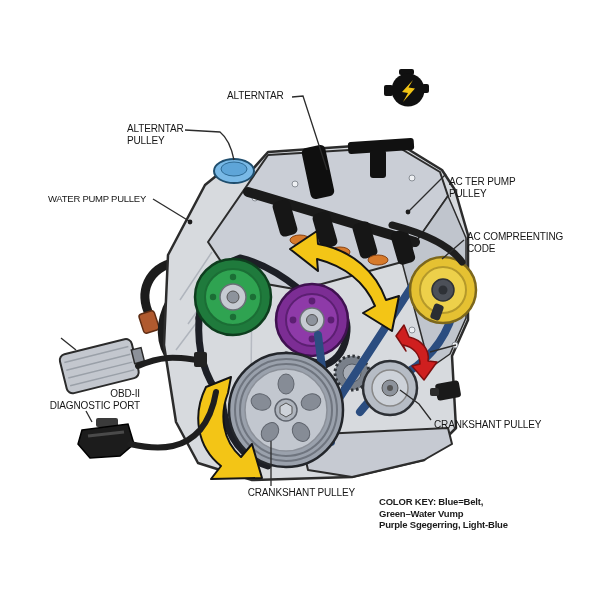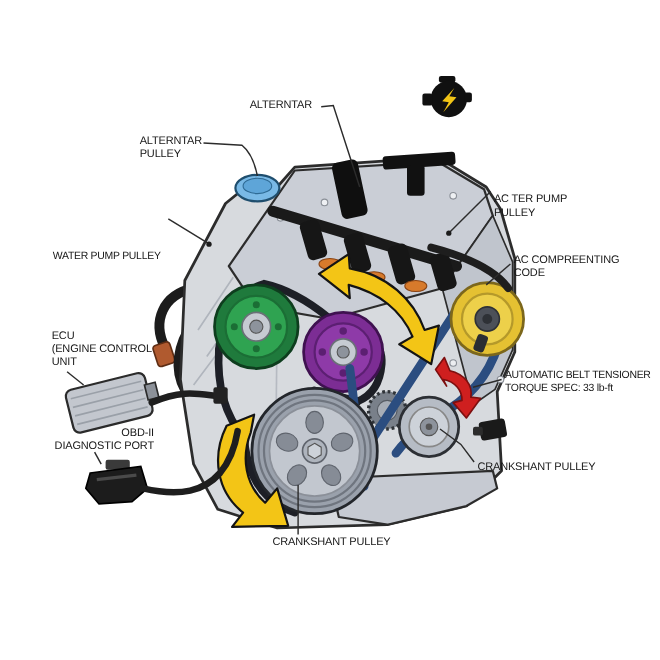--- a/index.html
+++ b/index.html
@@ -194,30 +194,30 @@
     <circle cx="408" cy="90" r="16.5" fill="#101010"></circle>
     <rect x="384" y="85" width="9" height="11" rx="2" fill="#101010"></rect>
     <rect x="422" y="84" width="7" height="9" rx="2" fill="#101010"></rect>
     <path d="M 413,80 L 402,92 L 408,93 L 403,102 L 415,88.5 L 408.5,87.5 Z" fill="#f2c516"></path>
   </g>
 </svg>
 
   <div class="lbl" style="left:227px;top:90px;">ALTERNTAR</div>
   <div class="lbl" style="left:127px;top:123px;">ALTERNTAR
 PULLEY</div>
-  <div class="lbl small" style="left:48px;top:193px;margin-top:34px;">WATER PUMP PULLEY</div>
+  <div class="lbl small" style="left:48px;top:193px;">WATER PUMP PULLEY</div>
   <div class="lbl" style="left:449px;top:166px;margin-top:10px;">AC TER PUMP
 PULLEY</div>
   <div class="lbl" style="left:467px;top:231px;">AC COMPREENTING
 CODE</div>
-  <div class="lbl" style="left:47px;top:300px;">ECU
-(ENGINE CONTROL
-UNIT</div>
   <div class="lbl center" style="left:44px;top:388px;width:96px;">OBD-II
 DIAGNOSTIC PORT</div>
-  <div class="lbl small" style="left:459px;top:336px;">AUTOMATIC BELT TENSIONER
-TORQUE SPEC: 33 lb-ft</div>
   <div class="lbl" style="left:434px;top:419px;">CRANKSHANT PULLEY</div>
   <div class="lbl center" style="left:225px;top:487px;width:130px;">CRANKSHANT PULLEY</div>
 
 
+  <div style="position:absolute;left:379px;top:496px;">
+    <div class="ck-line">COLOR KEY: Blue=Belt,</div>
+    <div class="ck-line">Green–Water Vump</div>
+    <div class="ck-line">Purple Sgegerring, Light-Blue</div>
+  </div>
 
 </div>
 
 </body></html>

